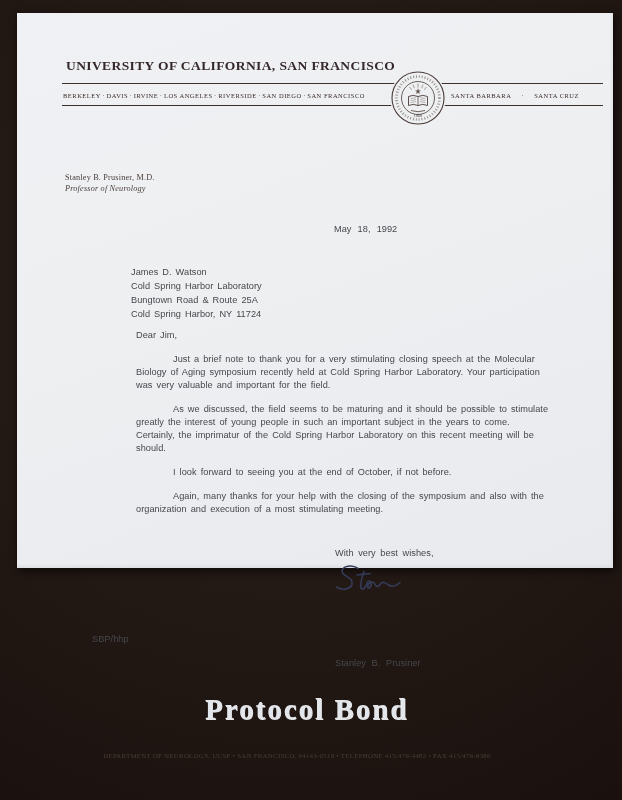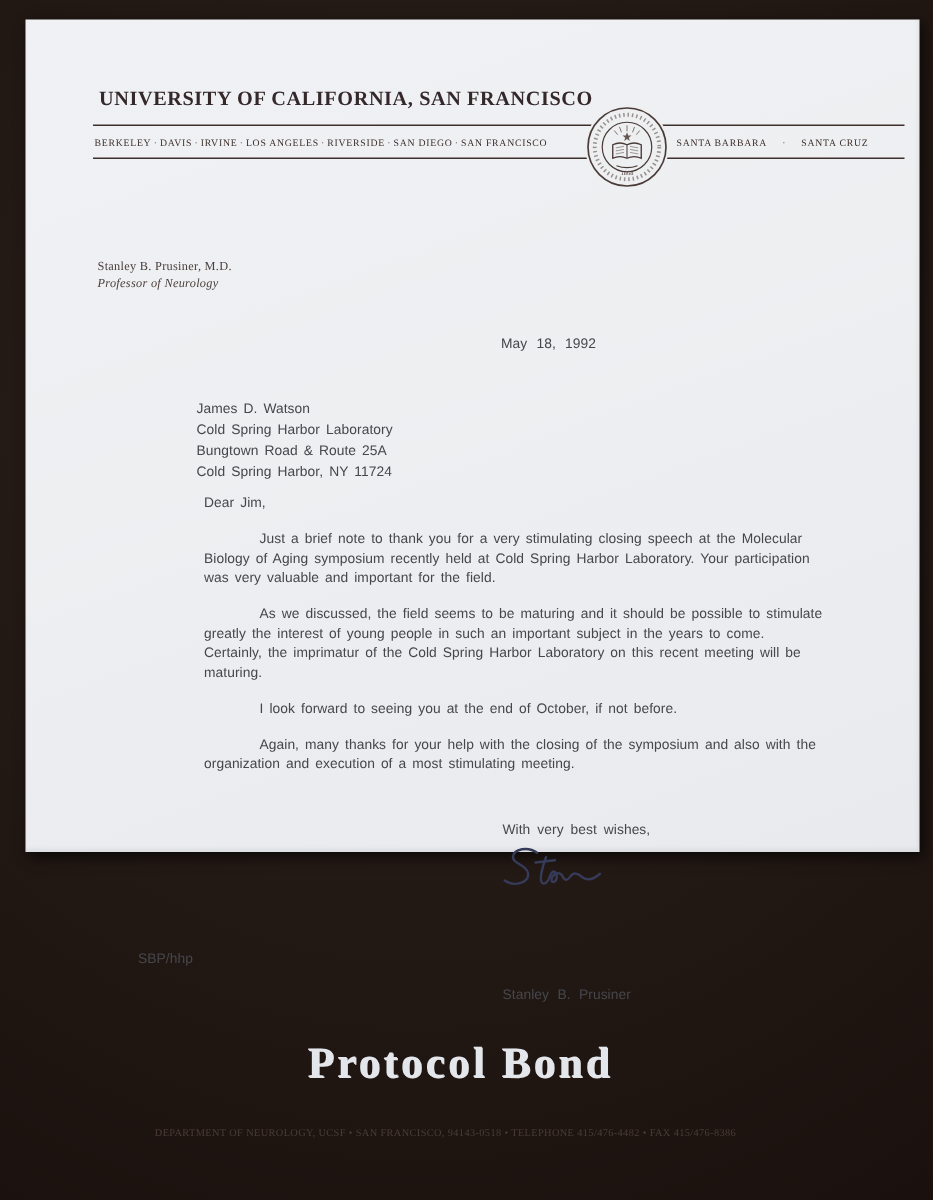--- a/index.html
+++ b/index.html
@@ -143,21 +143,21 @@
       <div class="bline">Dear Jim,</div>
     <div class="para">
           <div class="bline indent">Just a brief note to thank you for a very stimulating closing speech at the Molecular</div>
           <div class="bline">Biology of Aging symposium recently held at Cold Spring Harbor Laboratory.  Your participation</div>
           <div class="bline">was very valuable and important for the field.</div>
         </div>
         <div class="para">
           <div class="bline indent">As we discussed, the field seems to be maturing and it should be possible to stimulate</div>
           <div class="bline">greatly the interest of young people in such an important subject in the years to come.</div>
           <div class="bline">Certainly, the imprimatur of the Cold Spring Harbor Laboratory on this recent meeting will be</div>
-          <div class="bline">maturing.</div>
+          <div class="bline">should.</div>
         </div>
         <div class="para">
           <div class="bline indent">I look forward to seeing you at the end of October, if not before.</div>
         </div>
         <div class="para">
           <div class="bline indent">Again, many thanks for your help with the closing of the symposium and also with the</div>
           <div class="bline">organization and execution of a most stimulating meeting.</div>
         </div>
       </div>
 

